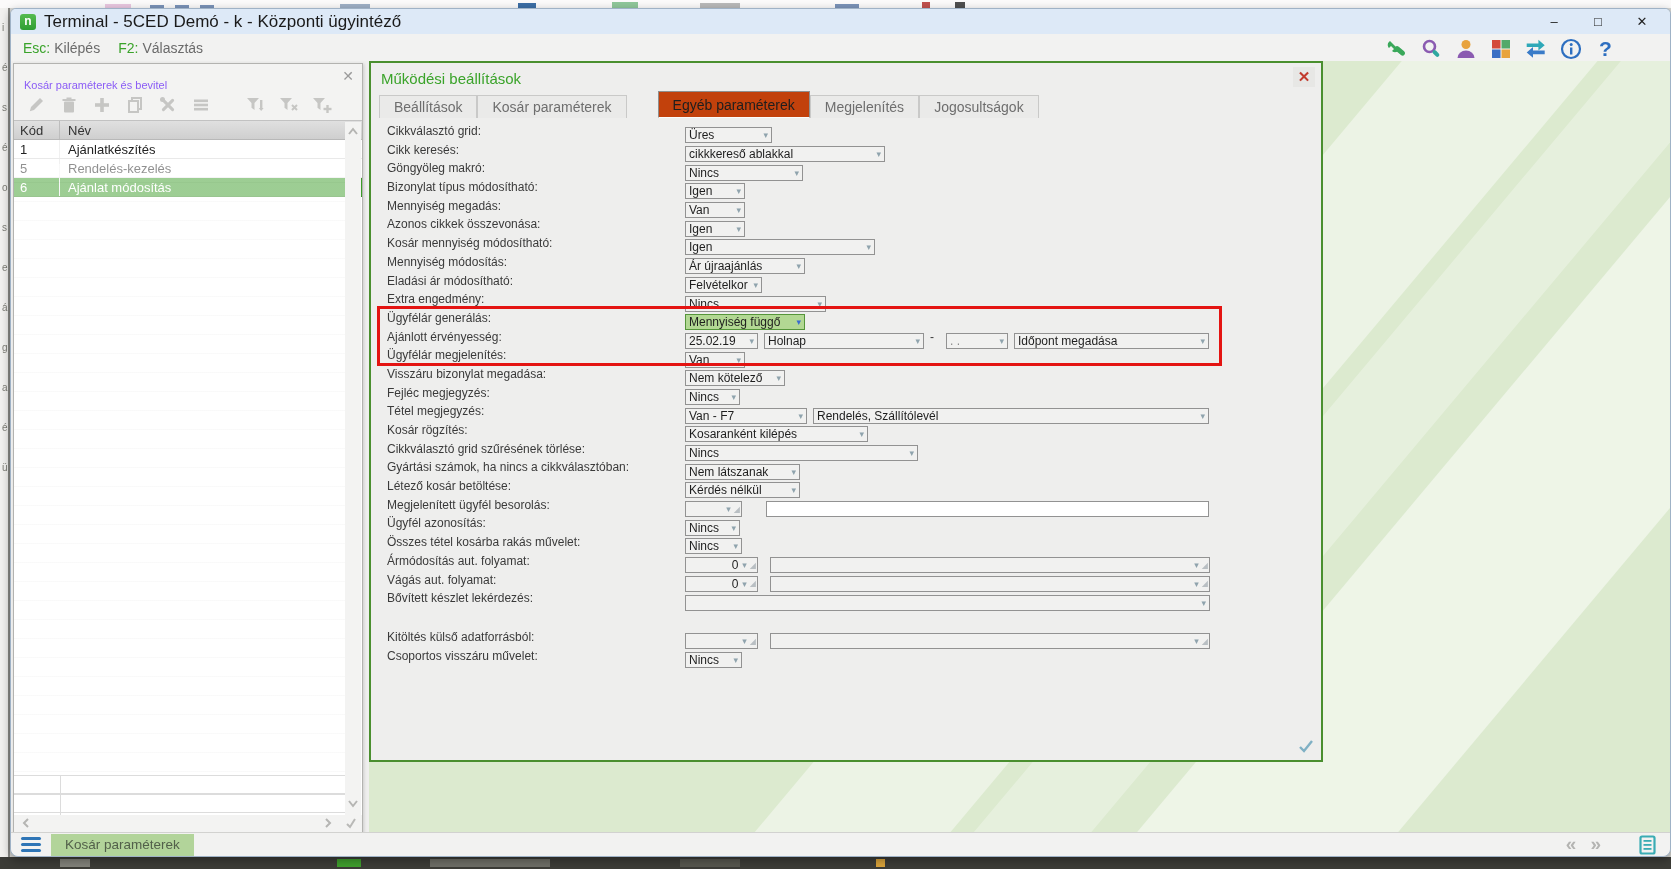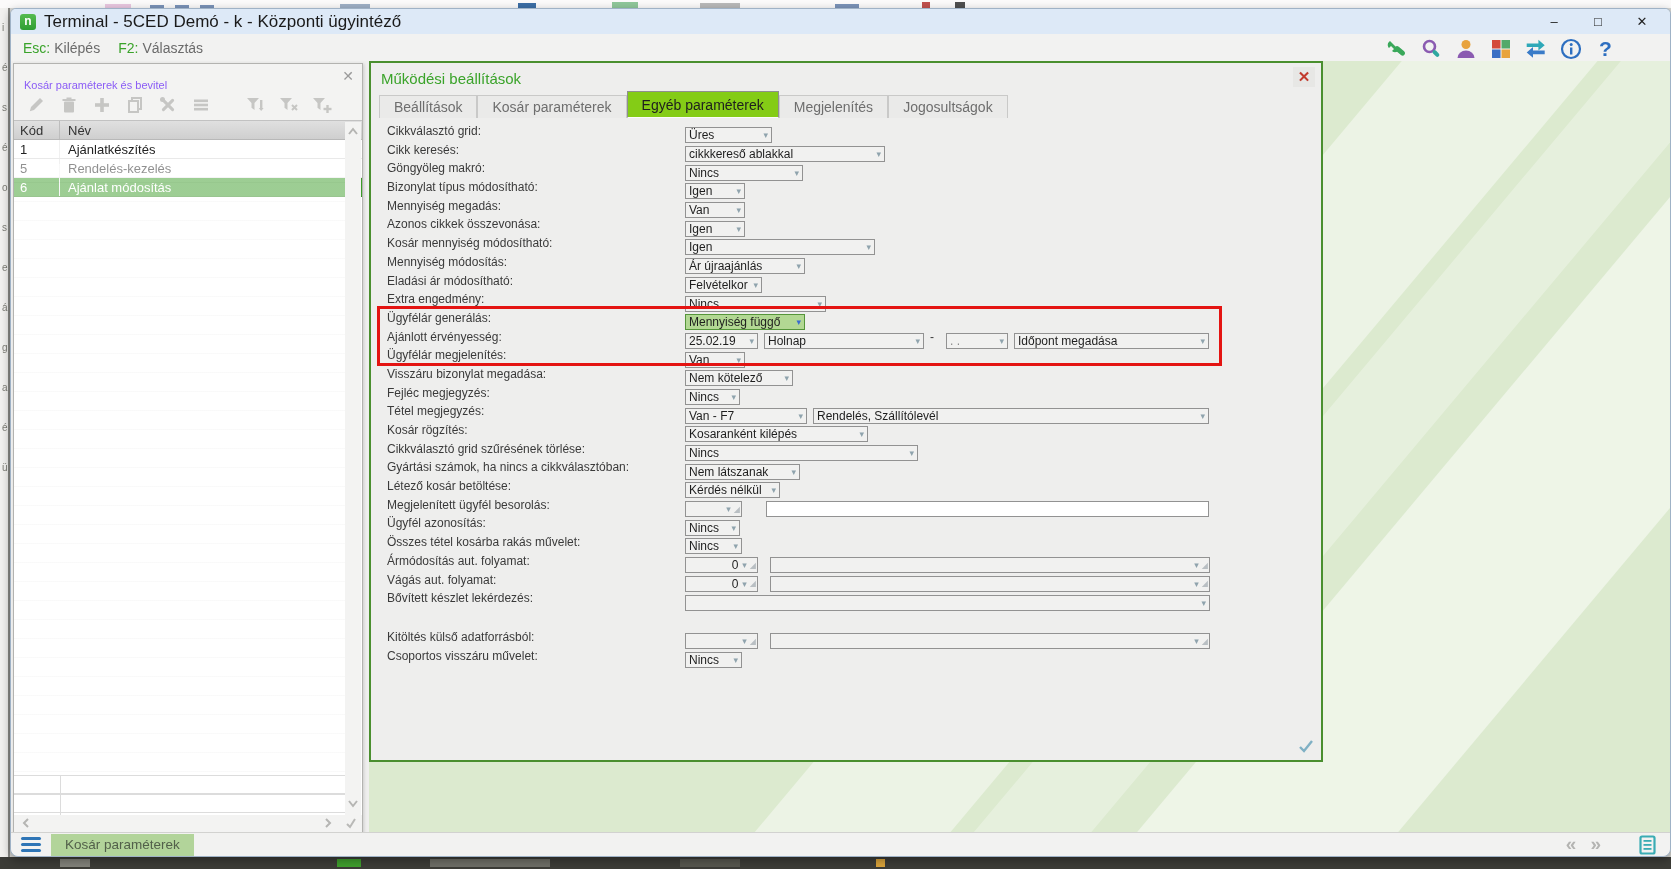--- a/index.html
+++ b/index.html
@@ -76,21 +76,21 @@
 
   
   .main-panel { position:absolute; left:358px; top:0; width:954px; height:701px;
                 background:#eeeeed; border:2px solid #4a8f2f; }
   .mp-title { position:absolute; left:10px; top:7px; font-size:15px; color:#3aa32a; }
   .mp-close { position:absolute; right:6px; top:4px; width:22px; height:20px; background:#e7e7e5;
               color:#c23b2e; font-size:15px; font-weight:bold; text-align:center; line-height:19px; }
   .mp-tabs { position:absolute; left:8px; top:28px; height:27px; display:flex; align-items:flex-end; }
   .tab { height:23px; padding:0 14px; font-size:14px; color:#6e6e6e; background:#eaeae9;
          border:1px solid #c9c9c8; border-bottom:none; display:flex; align-items:center; white-space:nowrap; }
-  .tab.active { height:27px; background:#84cc16; border:1px solid #8f8f8f; border-bottom:1px solid #fbfbfa; color:#1e1e1e; z-index:2; }
+  .tab.active { height:27px; background:#c2410c; border:1px solid #8f8f8f; border-bottom:1px solid #fbfbfa; color:#1e1e1e; z-index:2;margin-left:31px; }
   .mp-form { position:absolute; left:0; top:55px; right:0; bottom:0; padding-top:4px; }
   .form-row { position:relative; height:18.7px; }
   .form-row .flabel { position:absolute; left:16px; top:2px; font-size:12px; color:#3a3a3a; white-space:nowrap; }
   .form-row .fctrls { position:absolute; left:314px; top:0; height:100%; display:flex; align-items:center; }
   .ctl { height:16px; font-size:12px; color:#1e1e1e; display:flex; align-items:center;margin-top:8px; }
   .sel { background:#f1f1f0; border:1px solid #929292; padding-left:3px; position:relative; }
   .sel .val { flex:1; white-space:nowrap; overflow:hidden; }
   .sel .arr { font-size:9px; color:#8fa3ad; padding:0 3px 0 2px; }
   .sel .crn { font-size:8px; color:#b9bfc3; padding-right:1px; }
   .sel.num .val { text-align:right; padding-right:2px; }
@@ -471,21 +471,21 @@
             <div class="fctrls">
               <div class="ctl sel" style="width: 60px;">
                 <span class="val">Van</span>
                 <span class="arr">▾</span>
               </div>
             </div>
           </div>
           <div class="form-row">
             <span class="flabel">Visszáru bizonylat megadása:</span>
             <div class="fctrls">
-              <div class="ctl sel" style="width: 108px;">
+              <div class="ctl sel" style="width: 100px;">
                 <span class="val">Nem kötelező</span>
                 <span class="arr">▾</span>
               </div>
             </div>
           </div>
           <div class="form-row">
             <span class="flabel">Fejléc megjegyzés:</span>
             <div class="fctrls">
               <div class="ctl sel" style="width: 55px;">
                 <span class="val">Nincs</span>
@@ -529,21 +529,21 @@
             <div class="fctrls">
               <div class="ctl sel" style="width: 115px;">
                 <span class="val">Nem látszanak</span>
                 <span class="arr">▾</span>
               </div>
             </div>
           </div>
           <div class="form-row">
             <span class="flabel">Létező kosár betöltése:</span>
             <div class="fctrls">
-              <div class="ctl sel" style="width: 95px;">
+              <div class="ctl sel" style="width: 115px;">
                 <span class="val">Kérdés nélkül</span>
                 <span class="arr">▾</span>
               </div>
             </div>
           </div>
           <div class="form-row">
             <span class="flabel">Megjelenített ügyfél besorolás:</span>
             <div class="fctrls">
               <div class="ctl sel num" style="width: 57px;">
                 <span class="val"></span>

